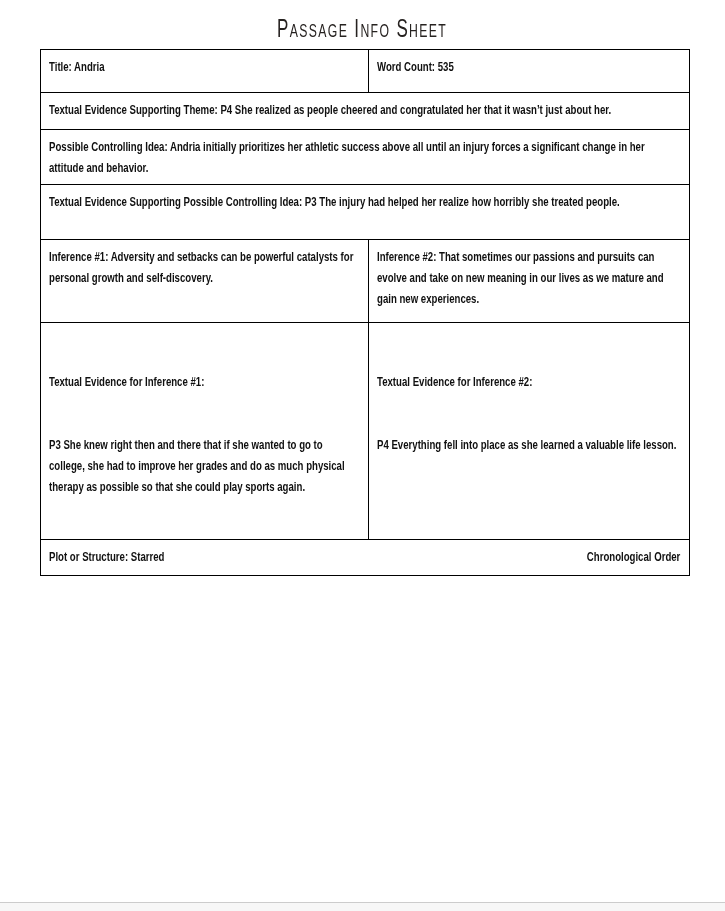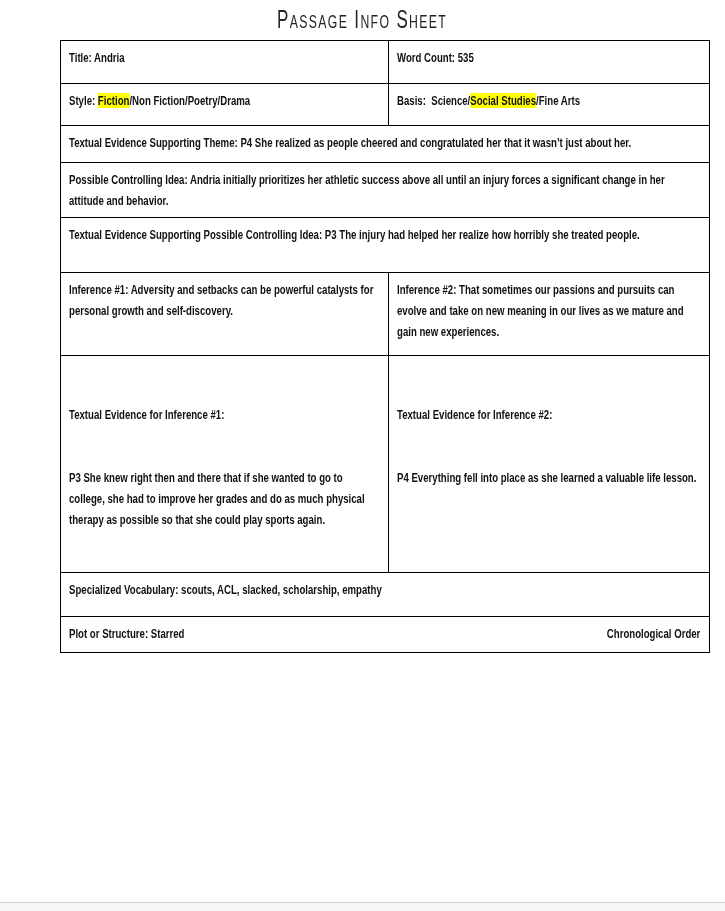--- a/index.html
+++ b/index.html
@@ -6,41 +6,41 @@
   body {
     width: 725px; height: 911px;
     background: #ffffff;
     font-family: "Liberation Sans", sans-serif;
     position: relative;
     overflow: hidden;
     color: #101010;
   }
   
   .doc-title {
-    padding-top: 5px;
+    padding-top: 14px;
     height: 35px;
     text-align: center;
   }
   .title-inner {
     display: inline-block;
     font-size: 25px;
     line-height: 28px;
     font-variant: small-caps;
     letter-spacing: 2px;
     font-weight: 400;
     color: #262220;
     transform: scaleX(0.68);
     transform-origin: center top;
     white-space: nowrap;
   }
   
   table.sheet {
     border-collapse: collapse;
     table-layout: fixed;
-    margin-left: 60px;
+    margin-left: 40px;
     width: 649px;
     padding-left: 22px;
   }
   table.sheet td {
     border: 1.5px solid #000000;
     vertical-align: top;
     padding: 6px 8px 0 8px;
     overflow: visible;
   }
   
@@ -86,28 +86,20 @@
       <tr style="height:43px">
     <td>
           <div class="cin">Title: Andria</div>
         </td>
     <td>
           <div class="cin">Word Count: 535</div>
         </td>
   </tr>
 
 
-  <tr style="height:42px">
-    <td>
-      <div class="cin"><span>Style: </span><span class="hl">Fiction</span><span>/Non Fiction/Poetry/Drama</span></div>
-    </td>
-    <td>
-      <div class="cin"><span>Basis:  Science/</span><span class="hl">Social Studies</span><span>/Fine Arts</span></div>
-    </td>
-  </tr>
 
 
 
   <tr style="height:37px">
     <td colspan="2">
           <div class="cin">Textual Evidence Supporting Theme: P4 She realized as people cheered and congratulated her that it wasn’t just about her.</div>
         </td>
   </tr>
 
   <tr style="height:55px">
@@ -139,25 +131,20 @@
       </div>
     </td>
     <td>
       <div class="cin">
         <div>Textual Evidence for Inference #2:</div>
         <div>P4 Everything fell into place as she learned a valuable life lesson.</div>
       </div>
     </td>
   </tr>
 
-  <tr style="height:44px">
-    <td colspan="2">
-          <div class="cin">Specialized Vocabulary: scouts, ACL, slacked, scholarship, empathy</div>
-        </td>
-  </tr>
 
   <tr style="height:36px">
     <td colspan="2">
       <div class="cin plotline">
         <span>Plot or Structure: Starred</span>
         <span>Chronological Order</span>
       </div>
     </td>
   </tr>
 </tbody>

